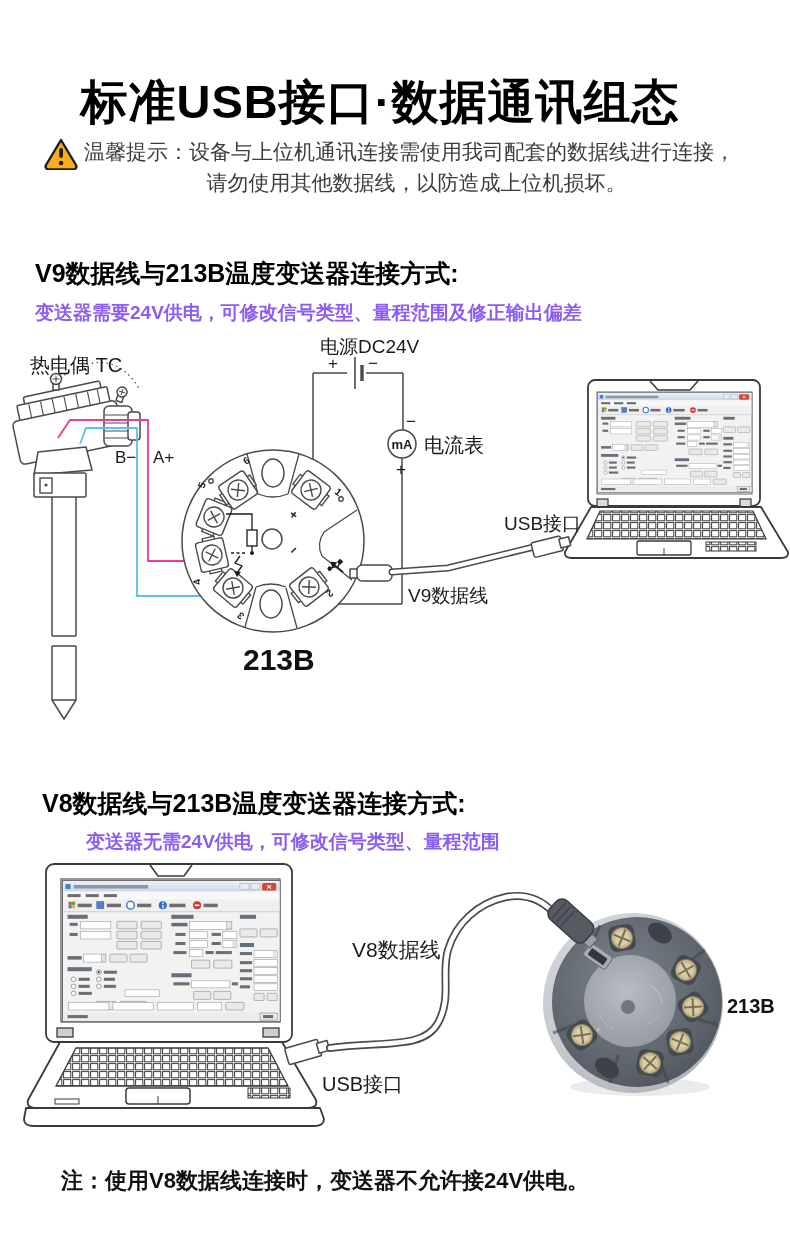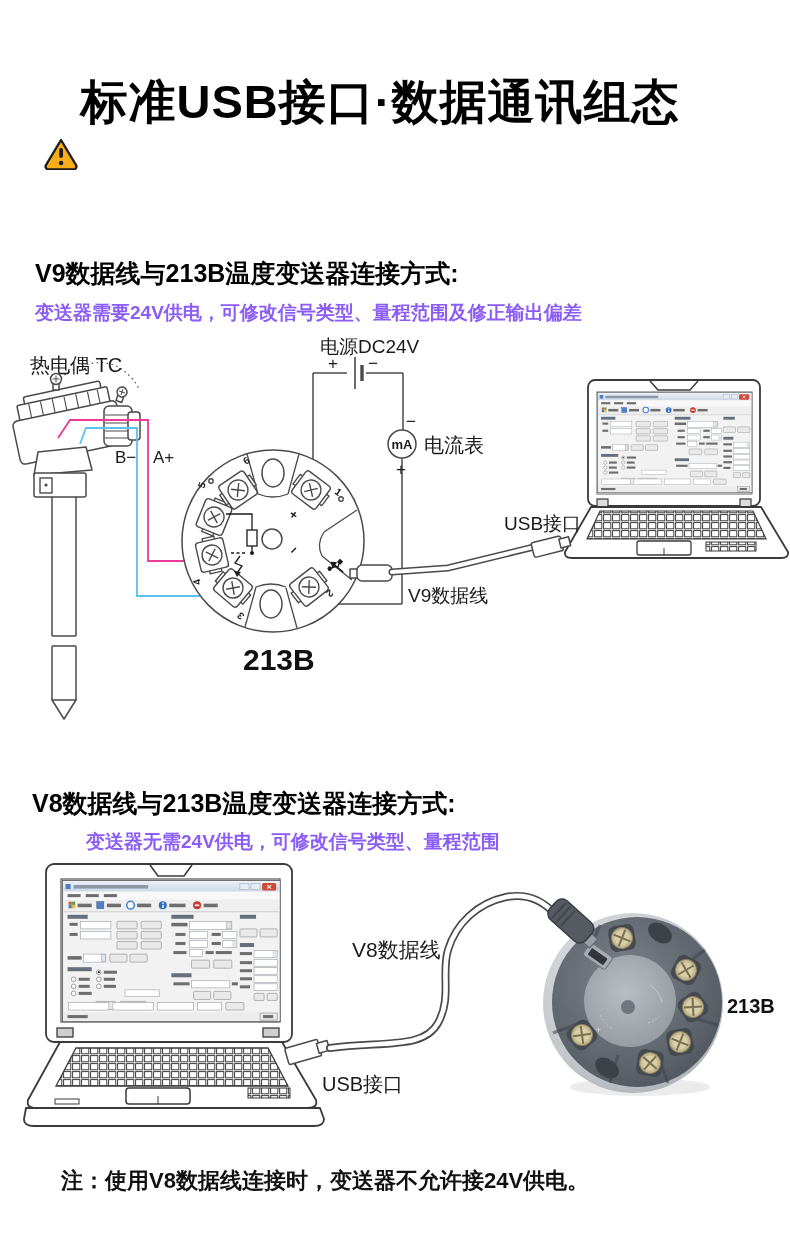--- a/index.html
+++ b/index.html
@@ -7,21 +7,21 @@
   .abs{position:absolute;}
   .page-title{left:0;top:40px;width:760px;text-align:center;font-size:47px;font-weight:900;letter-spacing:1px;color:#000;}
   .warn-wrap{left:43px;top:134px;width:710px;}
   .warn-icon{position:absolute;left:0;top:3px;}
   .warn-text{position:absolute;left:41px;top:2px;width:665px;font-size:21px;line-height:31px;color:#3c3c3c;font-weight:500;}
   .warn-line2{text-align:center;}
   .sec-head{font-size:25px;font-weight:700;color:#000000;}
   .sec-sub{font-size:19px;font-weight:700;color:#8b5cf6;}
   .h-v9{left:35px;top:236px;}
   .s-v9{left:35px;top:281px;}
-  .h-v8{left:32px;top:766px;}
+  .h-v8{left:42px;top:766px;}
   .s-v8{left:42px;top:810px;margin-left:44px;}
   .note{left:45px;top:1144px;font-size:22px;font-weight:700;color:#111;margin-left:16px;}
   svg text{font-family:"Liberation Sans","DejaVu Sans",sans-serif;}
   .lbl{font-size:20px;font-weight:500;fill:#1a1a1a;}
   .lbl-s{font-size:17px;font-weight:500;fill:#1a1a1a;}
   .lbl-b{font-size:30px;font-weight:700;fill:#111;}
   .lbl-m{font-size:20px;font-weight:700;fill:#111;}
   .lw{fill:#fff;stroke:#4a4a4a;stroke-width:1.4;stroke-linejoin:round;}
   .lw2{fill:#fff;stroke:#4a4a4a;stroke-width:1.5;stroke-linejoin:round;}
   .wire{fill:none;stroke:#4a4a4a;stroke-width:1.5;}
@@ -207,20 +207,22 @@
 
 <h1 class="abs page-title">标准USB接口·数据通讯组态</h1>
 
 <div class="abs warn-wrap">
   <svg class="warn-icon" width="36" height="33" viewBox="0 0 36 33">
     <path d="M18,3 L33,28 a3,3 0 0 1 -2.6,4.5 H5.6 A3,3 0 0 1 3,28 Z" fill="#f8ad19" stroke="#1d1d1b" stroke-width="2.4" stroke-linejoin="round"></path>
     <rect x="16.2" y="11" width="3.8" height="10" rx="1.9" fill="#1d1d1b"></rect>
     <circle cx="18.1" cy="26" r="2.3" fill="#1d1d1b"></circle>
   </svg>
   <div class="warn-text">
+    <div>温馨提示：设备与上位机通讯连接需使用我司配套的数据线进行连接，</div>
+    <div class="warn-line2">请勿使用其他数据线，以防造成上位机损坏。</div>
   </div>
 </div>
 
 <h2 class="abs sec-head h-v9">V9数据线与213B温度变送器连接方式:</h2>
 <p class="abs sec-sub s-v9">变送器需要24V供电，可修改信号类型、量程范围及修正输出偏差</p>
 
 <svg class="abs" style="left:0;top:330px" width="790" height="405" viewBox="0 0 790 405">
 
   <g>
     <path d="M60,48 Q112,12 140,60" fill="none" stroke="#4a4a4a" stroke-width="1.2" stroke-dasharray="1.5,3.5"></path>

